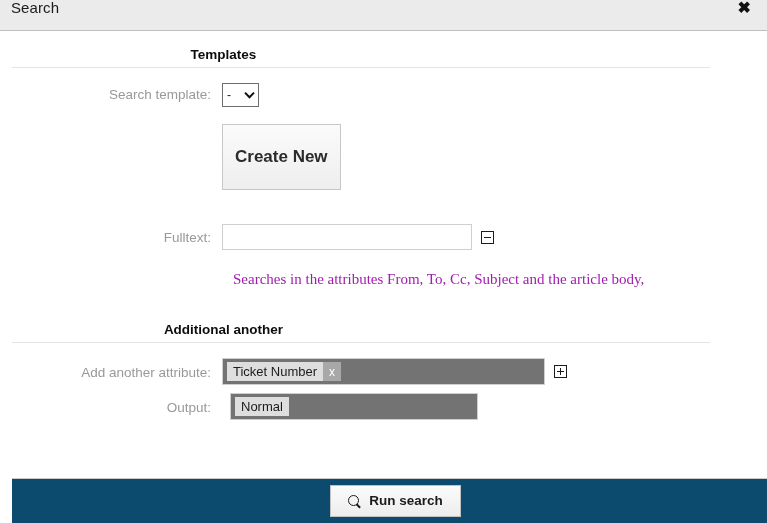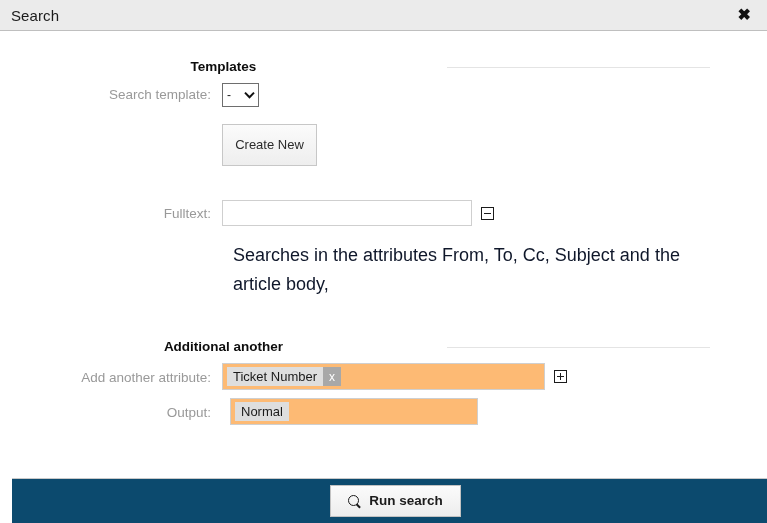--- a/index.html
+++ b/index.html
@@ -20,21 +20,21 @@
 
   
   .dialog-header {
     position: absolute;
     top: 0; left: 0;
     width: 767px;
     height: 31px;
     background: #ebebeb;
     border-bottom: 1px solid #bfbfbf;
     display: flex;
-    align-items: center;
+    align-items: flex-start;
     justify-content: space-between;
     padding: 0 14px 0 11px;
   }
   .dialog-title {
     font-size: 15px;
     color: #1b1b1b;
     line-height: 15px;
     letter-spacing: 0.1px;
   }
   .close-icon {
@@ -68,21 +68,21 @@
     position: absolute;
     left: 12px;
     right: 57px;
     top: 22px;
     height: 1px;
     background: #e4e4e4;
   }
   .section-title {
     position: absolute;
     left: 0;
-    top: 12px;
+    top: 0;
     width: 447px;
     text-align: center;
     font-size: 13.5px;
     font-weight: bold;
     color: #0d0d0d;
     background: #ffffff;
     padding: 0 8px;
     line-height: 20px;
   }
   .section-title span { background: #ffffff; padding: 0 6px; }
@@ -126,25 +126,26 @@
     font-size: 11px;
     font-weight: bold;
     line-height: 11px;
     color: #111111;
   }
 
   
   .btn {
     background: linear-gradient(#fbfbfb, #eeeeee);
     border: 1px solid #c7c7c7;
-    padding: 12px 12px;
-    font-size: 13px;
+    padding: 24px 12px;
+    font-size: 17px;
     color: #2b2b2b;
     cursor: pointer;
     line-height: 16px;
+    font-weight: bold;
   }
   .btn-create-new {
     margin-left: 0;
     margin-top: 9px;
     min-width: 95px;
   }
 
   
   .text-input {
     width: 250px;
@@ -184,31 +185,32 @@
     left: 5px;
     width: 1px;
     background: #1b1b1b;
   }
 
   
   .hint {
     margin-left: 233px;
     margin-top: 15px;
     width: 480px;
-    font-size: 18px;
-    color: #0f172a;
+    font-size: 15px;
+    color: #a21caf;
     line-height: 29px;
+    font-family: Liberation Serif, serif;
   }
 
   
   .token-field {
     width: 323px;
     min-height: 26px;
     border: 1px solid #cfcfcf;
-    background: #fdba74;
+    background: #737373;
     display: flex;
     align-items: center;
     padding: 3px 4px;
     cursor: text;
   }
   .token-field.output { width: 248px; margin-left: 8px; }
   .token {
     display: inline-flex;
     align-items: stretch;
     background: #dedede;

